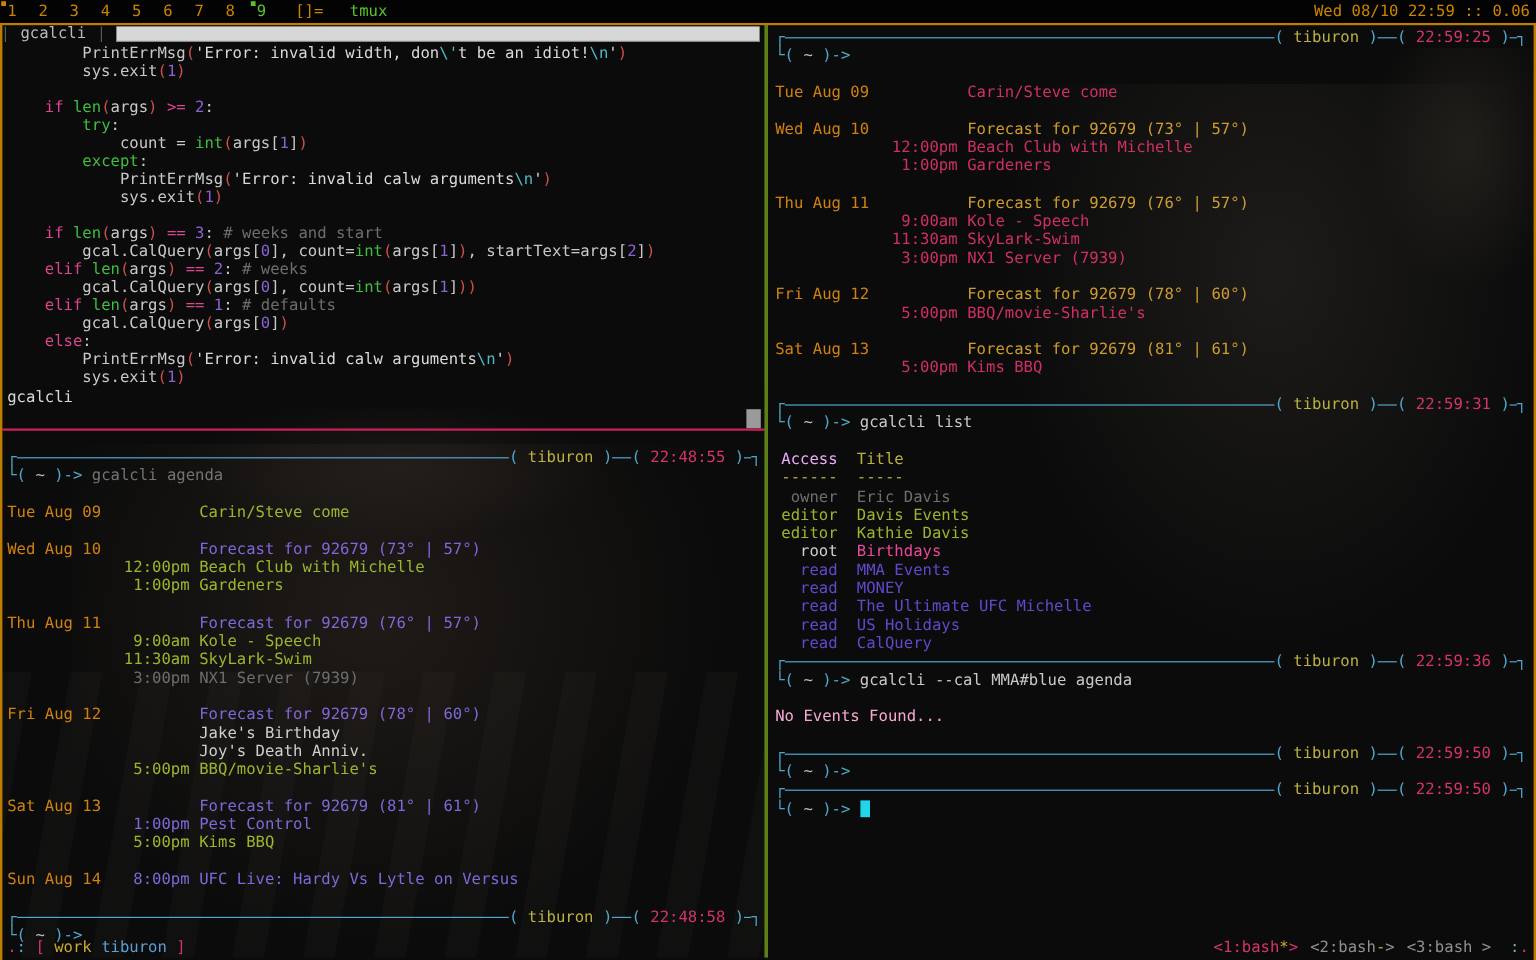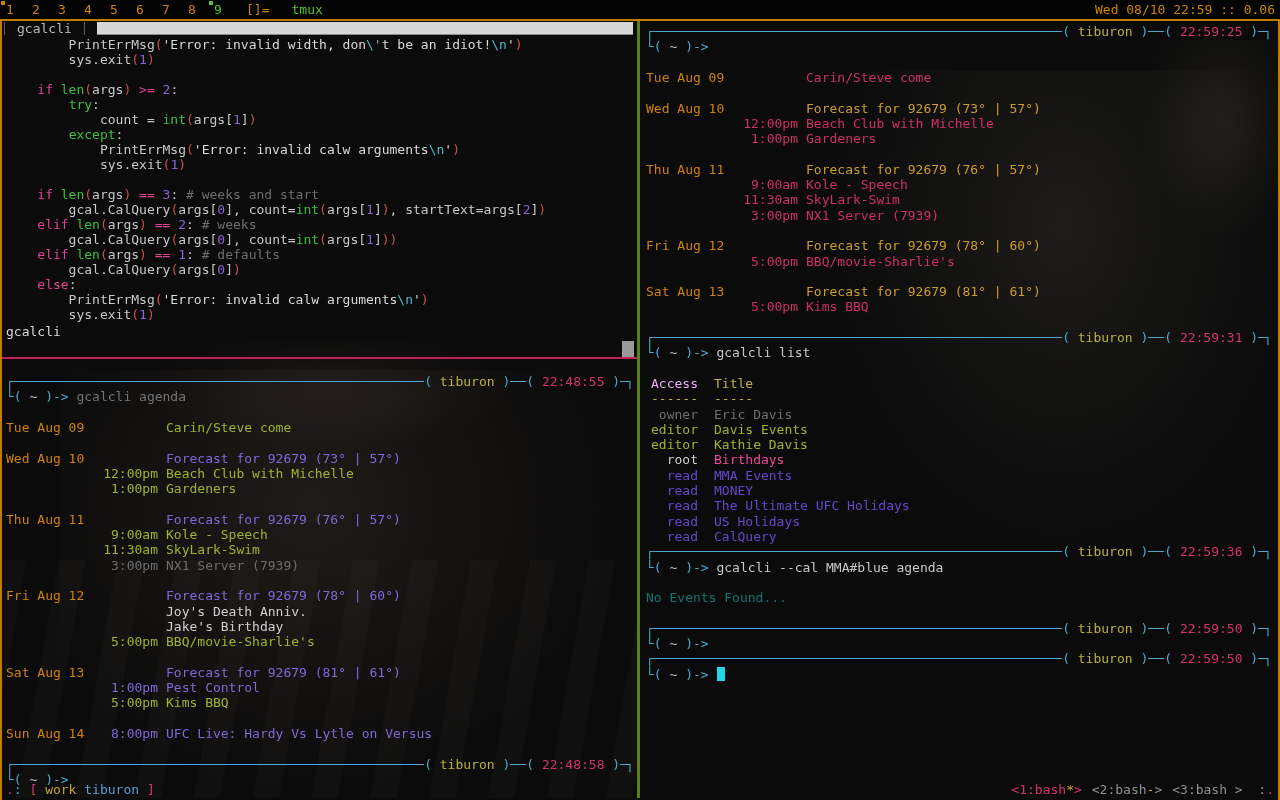--- a/index.html
+++ b/index.html
@@ -109,22 +109,22 @@
       <div class="tline"><span class="dcol" style="color: rgb(208, 128, 16);">Wed Aug 10</span><span class="tcol" style="color: rgb(127, 104, 216);"> </span><span style="color: rgb(127, 104, 216);">Forecast for 92679 (73° | 57°)</span></div>
       <div class="tline"><span class="dcol" style="color: rgb(208, 128, 16);"> </span><span class="tcol" style="color: rgb(156, 182, 44);">12:00pm</span><span style="color: rgb(156, 182, 44);">Beach Club with Michelle</span></div>
       <div class="tline"><span class="dcol" style="color: rgb(208, 128, 16);"> </span><span class="tcol" style="color: rgb(156, 182, 44);">1:00pm</span><span style="color: rgb(156, 182, 44);">Gardeners</span></div>
       <div class="tline"> </div>
       <div class="tline"><span class="dcol" style="color: rgb(208, 128, 16);">Thu Aug 11</span><span class="tcol" style="color: rgb(127, 104, 216);"> </span><span style="color: rgb(127, 104, 216);">Forecast for 92679 (76° | 57°)</span></div>
       <div class="tline"><span class="dcol" style="color: rgb(208, 128, 16);"> </span><span class="tcol" style="color: rgb(156, 182, 44);">9:00am</span><span style="color: rgb(156, 182, 44);">Kole - Speech</span></div>
       <div class="tline"><span class="dcol" style="color: rgb(208, 128, 16);"> </span><span class="tcol" style="color: rgb(156, 182, 44);">11:30am</span><span style="color: rgb(156, 182, 44);">SkyLark-Swim</span></div>
       <div class="tline"><span class="dcol" style="color: rgb(208, 128, 16);"> </span><span class="tcol" style="color: rgb(110, 110, 110);">3:00pm</span><span style="color: rgb(110, 110, 110);">NX1 Server (7939)</span></div>
       <div class="tline"> </div>
       <div class="tline"><span class="dcol" style="color: rgb(208, 128, 16);">Fri Aug 12</span><span class="tcol" style="color: rgb(127, 104, 216);"> </span><span style="color: rgb(127, 104, 216);">Forecast for 92679 (78° | 60°)</span></div>
+      <div class="tline"><span class="dcol" style="color: rgb(208, 128, 16);"> </span><span class="tcol" style="color: rgb(207, 207, 207);"> </span><span style="color: rgb(207, 207, 207);">Jake's Birthday</span></div>
       <div class="tline"><span class="dcol" style="color: rgb(208, 128, 16);"> </span><span class="tcol" style="color: rgb(207, 207, 207);"> </span><span style="color: rgb(207, 207, 207);">Joy's Death Anniv.</span></div>
-      <div class="tline"><span class="dcol" style="color: rgb(208, 128, 16);"> </span><span class="tcol" style="color: rgb(207, 207, 207);"> </span><span style="color: rgb(207, 207, 207);">Jake's Birthday</span></div>
       <div class="tline"><span class="dcol" style="color: rgb(208, 128, 16);"> </span><span class="tcol" style="color: rgb(156, 182, 44);">5:00pm</span><span style="color: rgb(156, 182, 44);">BBQ/movie-Sharlie's</span></div>
       <div class="tline"> </div>
       <div class="tline"><span class="dcol" style="color: rgb(208, 128, 16);">Sat Aug 13</span><span class="tcol" style="color: rgb(127, 104, 216);"> </span><span style="color: rgb(127, 104, 216);">Forecast for 92679 (81° | 61°)</span></div>
       <div class="tline"><span class="dcol" style="color: rgb(208, 128, 16);"> </span><span class="tcol" style="color: rgb(127, 104, 216);">1:00pm</span><span style="color: rgb(127, 104, 216);">Pest Control</span></div>
       <div class="tline"><span class="dcol" style="color: rgb(208, 128, 16);"> </span><span class="tcol" style="color: rgb(156, 182, 44);">5:00pm</span><span style="color: rgb(156, 182, 44);">Kims BBQ</span></div>
       <div class="tline"> </div>
       <div class="tline"><span class="dcol" style="color: rgb(208, 128, 16);">Sun Aug 14</span><span class="tcol" style="color: rgb(127, 104, 216);">8:00pm</span><span style="color: rgb(127, 104, 216);">UFC Live: Hardy Vs Lytle on Versus</span></div>
       <div class="tline"> </div>
       <div class="tline"><span style="color: rgb(79, 168, 204);">┌</span><div class="rule grow"></div><span style="color: rgb(79, 168, 204);">( </span><span style="color: rgb(187, 176, 64);">tiburon</span><span style="color: rgb(79, 168, 204);"> )</span><div class="rule r16"></div><span style="color: rgb(79, 168, 204);">( </span><span style="color: rgb(212, 51, 110);">22:48:58</span><span style="color: rgb(79, 168, 204);"> )</span><div class="rule r6"></div><span style="color: rgb(79, 168, 204);">┐</span></div>
       <div class="tline"><span style="color: rgb(79, 168, 204);">└</span><span style="color: rgb(79, 168, 204);">( </span><span style="color: rgb(189, 189, 189);">~</span><span style="color: rgb(79, 168, 204);"> )-&gt; </span><span style="color: rgb(200, 200, 200);"></span></div>
@@ -154,27 +154,27 @@
       <div class="tline"><span style="color: rgb(79, 168, 204);">└</span><span style="color: rgb(79, 168, 204);">( </span><span style="color: rgb(189, 189, 189);">~</span><span style="color: rgb(79, 168, 204);"> )-&gt; </span><span style="color: rgb(200, 200, 200);">gcalcli list</span></div>
       <div class="tline"> </div>
       <div class="tline"><span class="acol" style="color: #f0abfc;">Access</span><span style="color: rgb(187, 176, 64);">Title</span></div>
       <div class="tline"><span class="acol" style="color: rgb(187, 176, 64);">------</span><span style="color: rgb(187, 176, 64);">-----</span></div>
       <div class="tline"><span class="acol" style="color: rgb(110, 110, 110);">owner</span><span style="color: rgb(110, 110, 110);">Eric Davis</span></div>
       <div class="tline"><span class="acol" style="color: rgb(156, 182, 44);">editor</span><span style="color: rgb(156, 182, 44);">Davis Events</span></div>
       <div class="tline"><span class="acol" style="color: rgb(156, 182, 44);">editor</span><span style="color: rgb(156, 182, 44);">Kathie Davis</span></div>
       <div class="tline"><span class="acol" style="color: rgb(207, 207, 207);">root</span><span style="color: #ec4899;">Birthdays</span></div>
       <div class="tline"><span class="acol" style="color: rgb(100, 72, 204);">read</span><span style="color: rgb(100, 72, 204);">MMA Events</span></div>
       <div class="tline"><span class="acol" style="color: rgb(100, 72, 204);">read</span><span style="color: rgb(100, 72, 204);">MONEY</span></div>
-      <div class="tline"><span class="acol" style="color: rgb(100, 72, 204);">read</span><span style="color: rgb(100, 72, 204);">The Ultimate UFC Holidays</span></div>
+      <div class="tline"><span class="acol" style="color: rgb(100, 72, 204);">read</span><span style="color: rgb(100, 72, 204);">The Ultimate UFC Michelle</span></div>
       <div class="tline"><span class="acol" style="color: rgb(100, 72, 204);">read</span><span style="color: rgb(100, 72, 204);">US Holidays</span></div>
       <div class="tline"><span class="acol" style="color: rgb(100, 72, 204);">read</span><span style="color: rgb(100, 72, 204);">CalQuery</span></div>
       <div class="tline"><span style="color: rgb(79, 168, 204);">┌</span><div class="rule grow"></div><span style="color: rgb(79, 168, 204);">( </span><span style="color: rgb(187, 176, 64);">tiburon</span><span style="color: rgb(79, 168, 204);"> )</span><div class="rule r16"></div><span style="color: rgb(79, 168, 204);">( </span><span style="color: rgb(212, 51, 110);">22:59:36</span><span style="color: rgb(79, 168, 204);"> )</span><div class="rule r6"></div><span style="color: rgb(79, 168, 204);">┐</span></div>
       <div class="tline"><span style="color: rgb(79, 168, 204);">└</span><span style="color: rgb(79, 168, 204);">( </span><span style="color: rgb(189, 189, 189);">~</span><span style="color: rgb(79, 168, 204);"> )-&gt; </span><span style="color: rgb(200, 200, 200);">gcalcli --cal MMA#blue agenda</span></div>
       <div class="tline"> </div>
-      <div class="tline"><span style="color: #0f766e;">No Events Found...</span></div>
+      <div class="tline"><span style="color: #f9a8d4;">No Events Found...</span></div>
       <div class="tline"> </div>
       <div class="tline"><span style="color: rgb(79, 168, 204);">┌</span><div class="rule grow"></div><span style="color: rgb(79, 168, 204);">( </span><span style="color: rgb(187, 176, 64);">tiburon</span><span style="color: rgb(79, 168, 204);"> )</span><div class="rule r16"></div><span style="color: rgb(79, 168, 204);">( </span><span style="color: rgb(212, 51, 110);">22:59:50</span><span style="color: rgb(79, 168, 204);"> )</span><div class="rule r6"></div><span style="color: rgb(79, 168, 204);">┐</span></div>
       <div class="tline"><span style="color: rgb(79, 168, 204);">└</span><span style="color: rgb(79, 168, 204);">( </span><span style="color: rgb(189, 189, 189);">~</span><span style="color: rgb(79, 168, 204);"> )-&gt; </span><span style="color: rgb(200, 200, 200);"></span></div>
       <div class="tline"><span style="color: rgb(79, 168, 204);">┌</span><div class="rule grow"></div><span style="color: rgb(79, 168, 204);">( </span><span style="color: rgb(187, 176, 64);">tiburon</span><span style="color: rgb(79, 168, 204);"> )</span><div class="rule r16"></div><span style="color: rgb(79, 168, 204);">( </span><span style="color: rgb(212, 51, 110);">22:59:50</span><span style="color: rgb(79, 168, 204);"> )</span><div class="rule r6"></div><span style="color: rgb(79, 168, 204);">┐</span></div>
       <div class="tline"><span style="color: rgb(79, 168, 204);">└</span><span style="color: rgb(79, 168, 204);">( </span><span style="color: rgb(189, 189, 189);">~</span><span style="color: rgb(79, 168, 204);"> )-&gt; </span><span style="color: rgb(200, 200, 200);"></span><span class="cursor"></span></div>
     </div>
 
   <div id="tstatus">
     <span class="st-dot" style="color: rgb(212, 51, 110);">.</span><span class="st-colon" style="color: rgb(79, 168, 204);">:</span><span> </span><span class="st-br" style="color: rgb(212, 51, 110);">[</span><span> </span><span class="st-session" style="color: rgb(201, 169, 46);">work</span><span> </span><span class="st-host" style="color: rgb(91, 159, 212);">tiburon</span><span> </span><span class="st-br" style="color: rgb(212, 51, 110);">]</span>
     <div class="spacer"></div>

